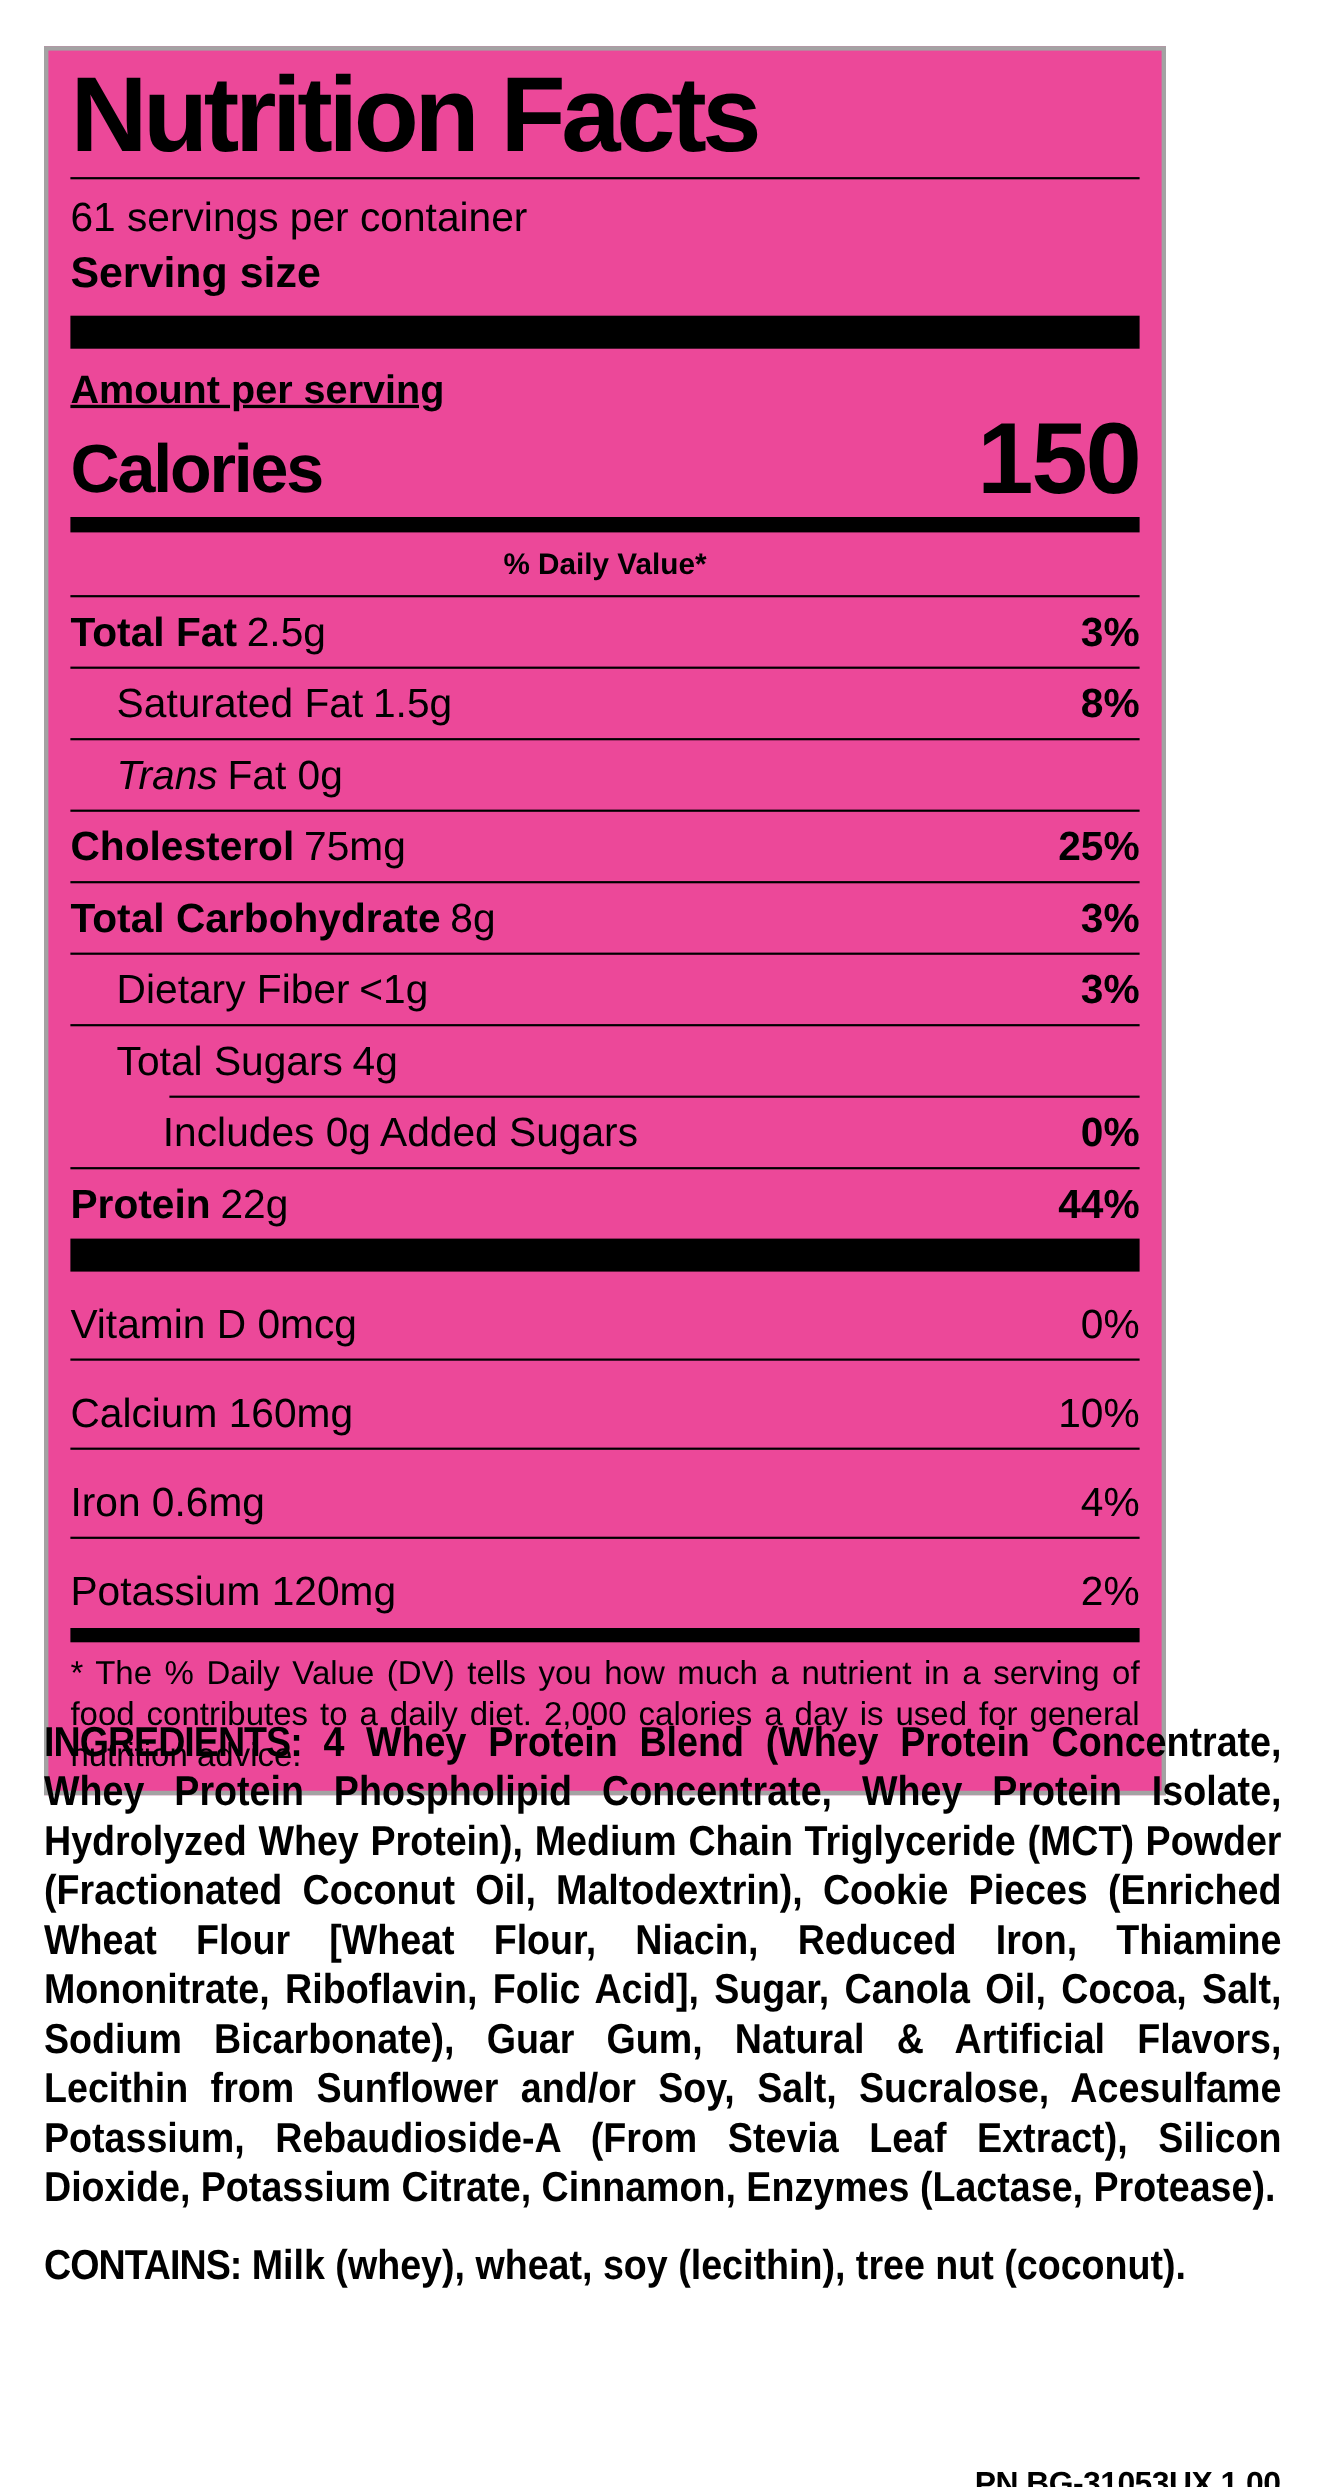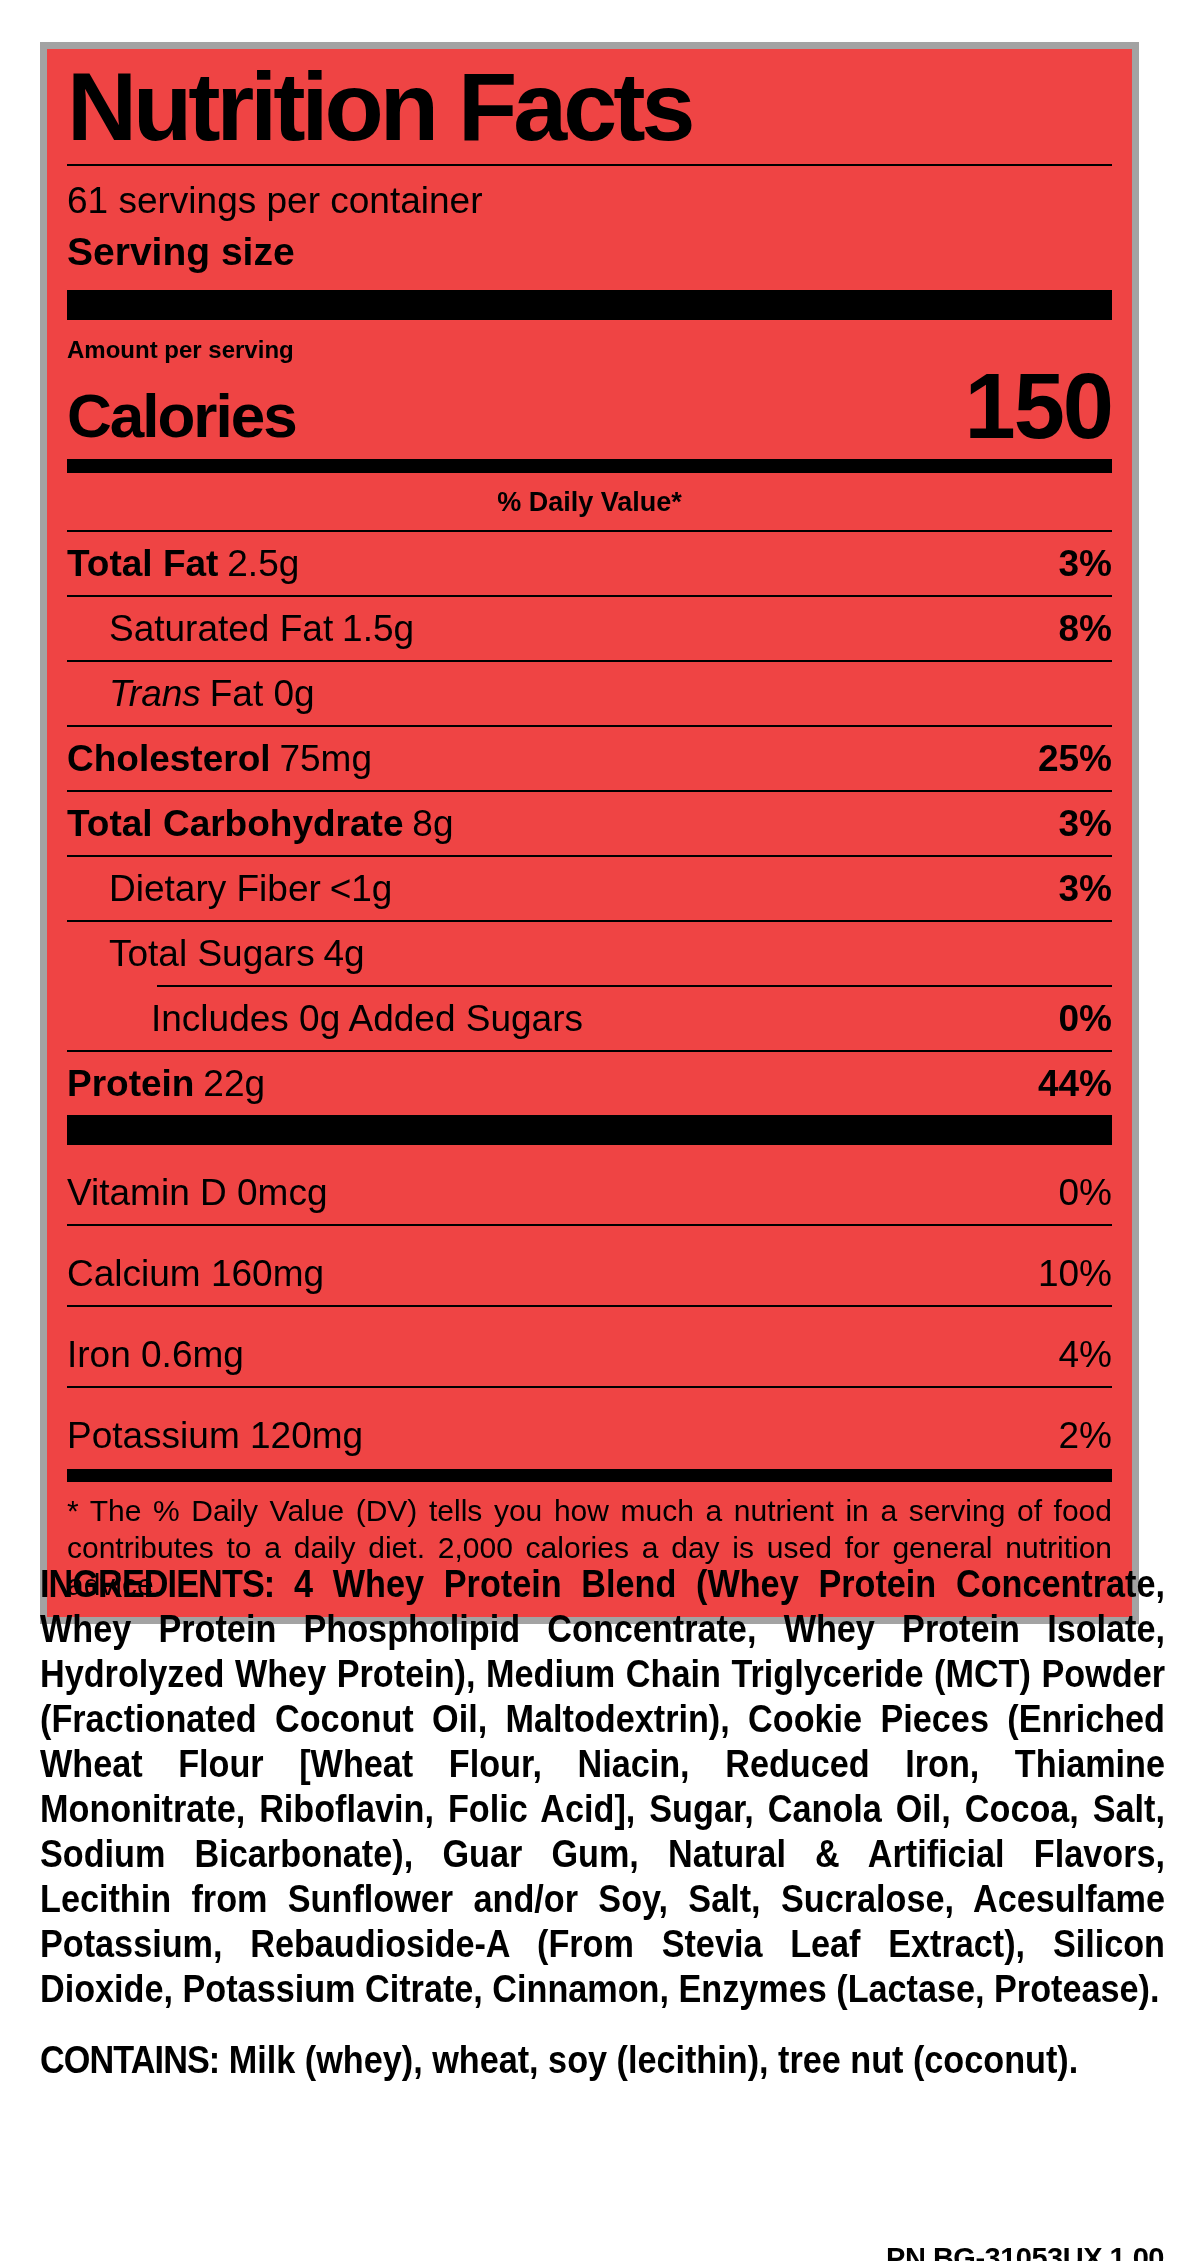--- a/index.html
+++ b/index.html
@@ -9,24 +9,24 @@
     font-family: "Liberation Sans", "DejaVu Sans", sans-serif;
     color: #000;
     position: relative;
   }
   .page { position: absolute; inset: 0; background: #fff; }
 
   
   .nf-box {
     position: absolute;
     left: 40px; top: 42px;
-    width: 1099px;
+    width: 1020px;
     min-height: 1503px;
-    border: 7px solid #a3a3a3;
-    background: #ef4444;
+    border: 4px solid #a3a3a3;
+    background: #ec4899;
     padding: 6px 20px 10px 20px;
   }
   .nf-title {
     font-size: 97px;
     font-weight: bold;
     letter-spacing: -4px;
     line-height: 1.04;
     padding: 2px 0 6px 0;
     border-bottom: 2px solid #000;
     white-space: nowrap;
@@ -37,22 +37,23 @@
   }
   .serving-size-row {
     display: flex; justify-content: space-between; align-items: baseline;
     font-size: 39px; font-weight: bold;
     padding: 6px 0 16px 0;
   }
   .bar { background: #000; width: 100%; }
   .bar-thick  { height: 30px; }
   .bar-medium { height: 14px; }
   .amount-per-serving {
-    font-size: 24px; font-weight: bold;
+    font-size: 36px; font-weight: bold;
     padding: 16px 0 2px 0;
+    text-decoration: underline;
   }
   .calories-row {
     display: flex; justify-content: space-between; align-items: flex-end;
     padding: 0 0 12px 0;
     gap: 28px;
   }
   .calories-label { font-size: 62px; font-weight: bold; letter-spacing: -2px; line-height: 1; }
   .calories-value { font-size: 92px; font-weight: bold; line-height: 0.88; letter-spacing: -2px; }
   .dv-header {
     text-align: center;

